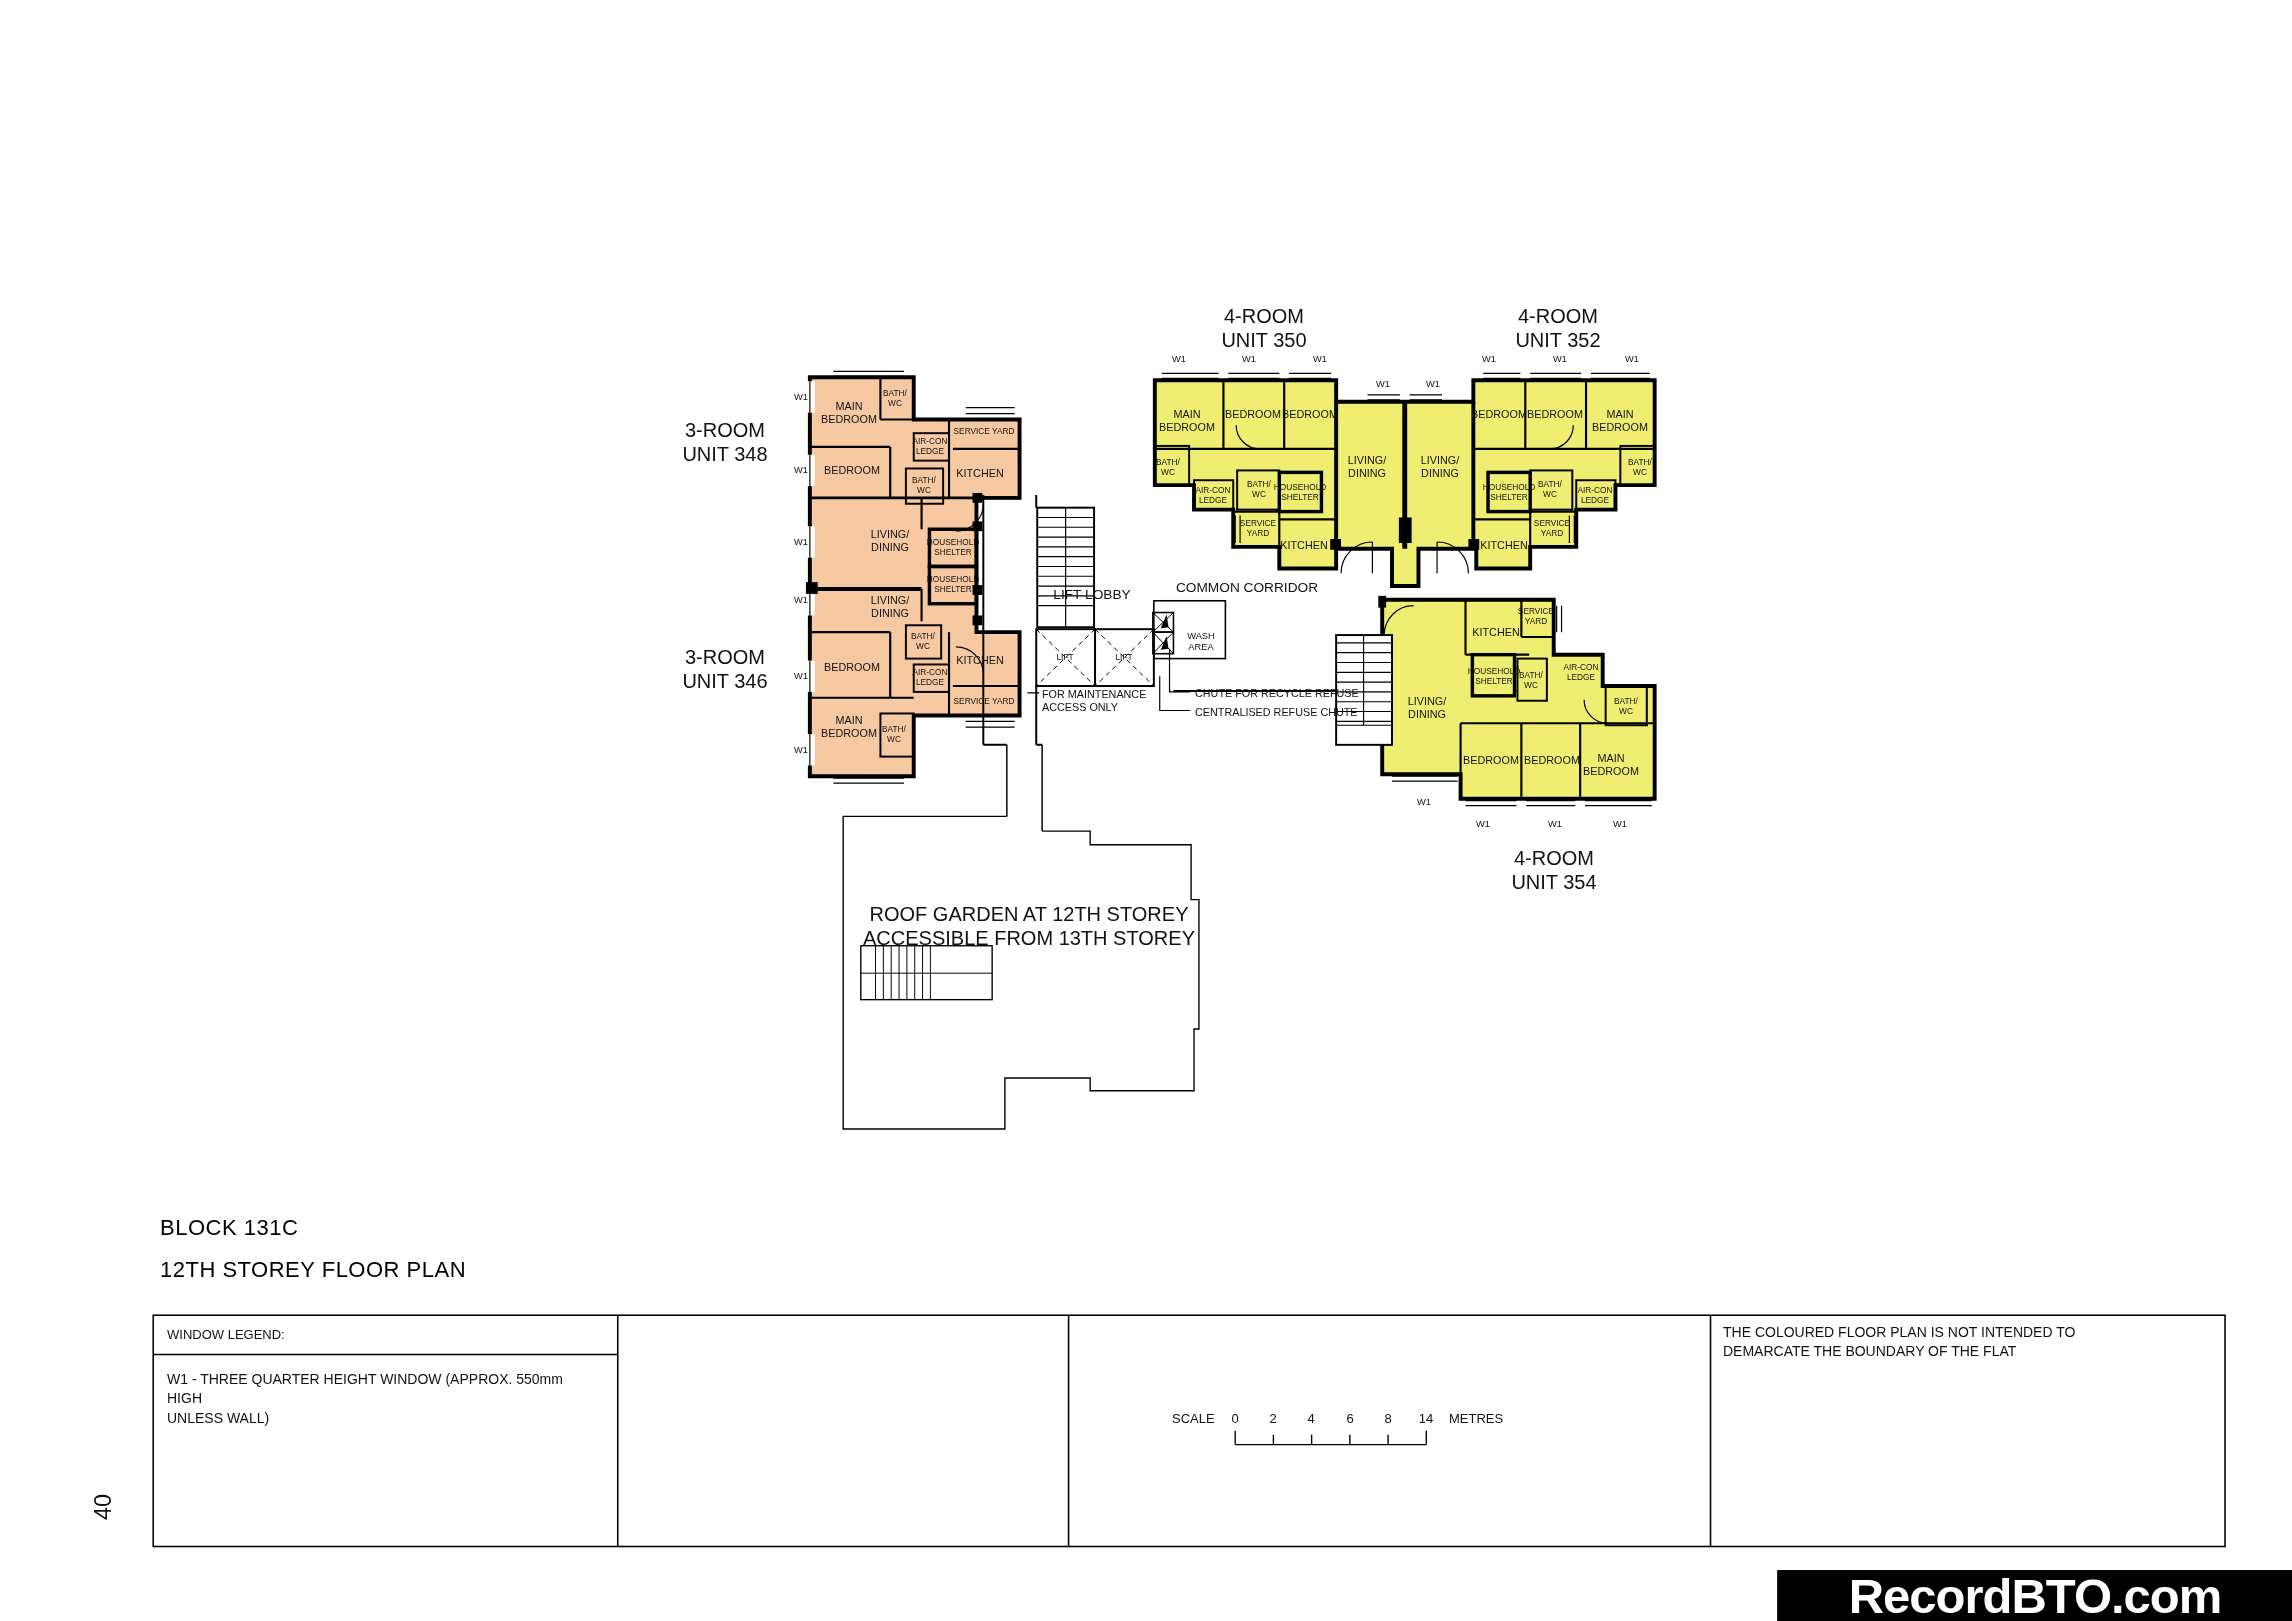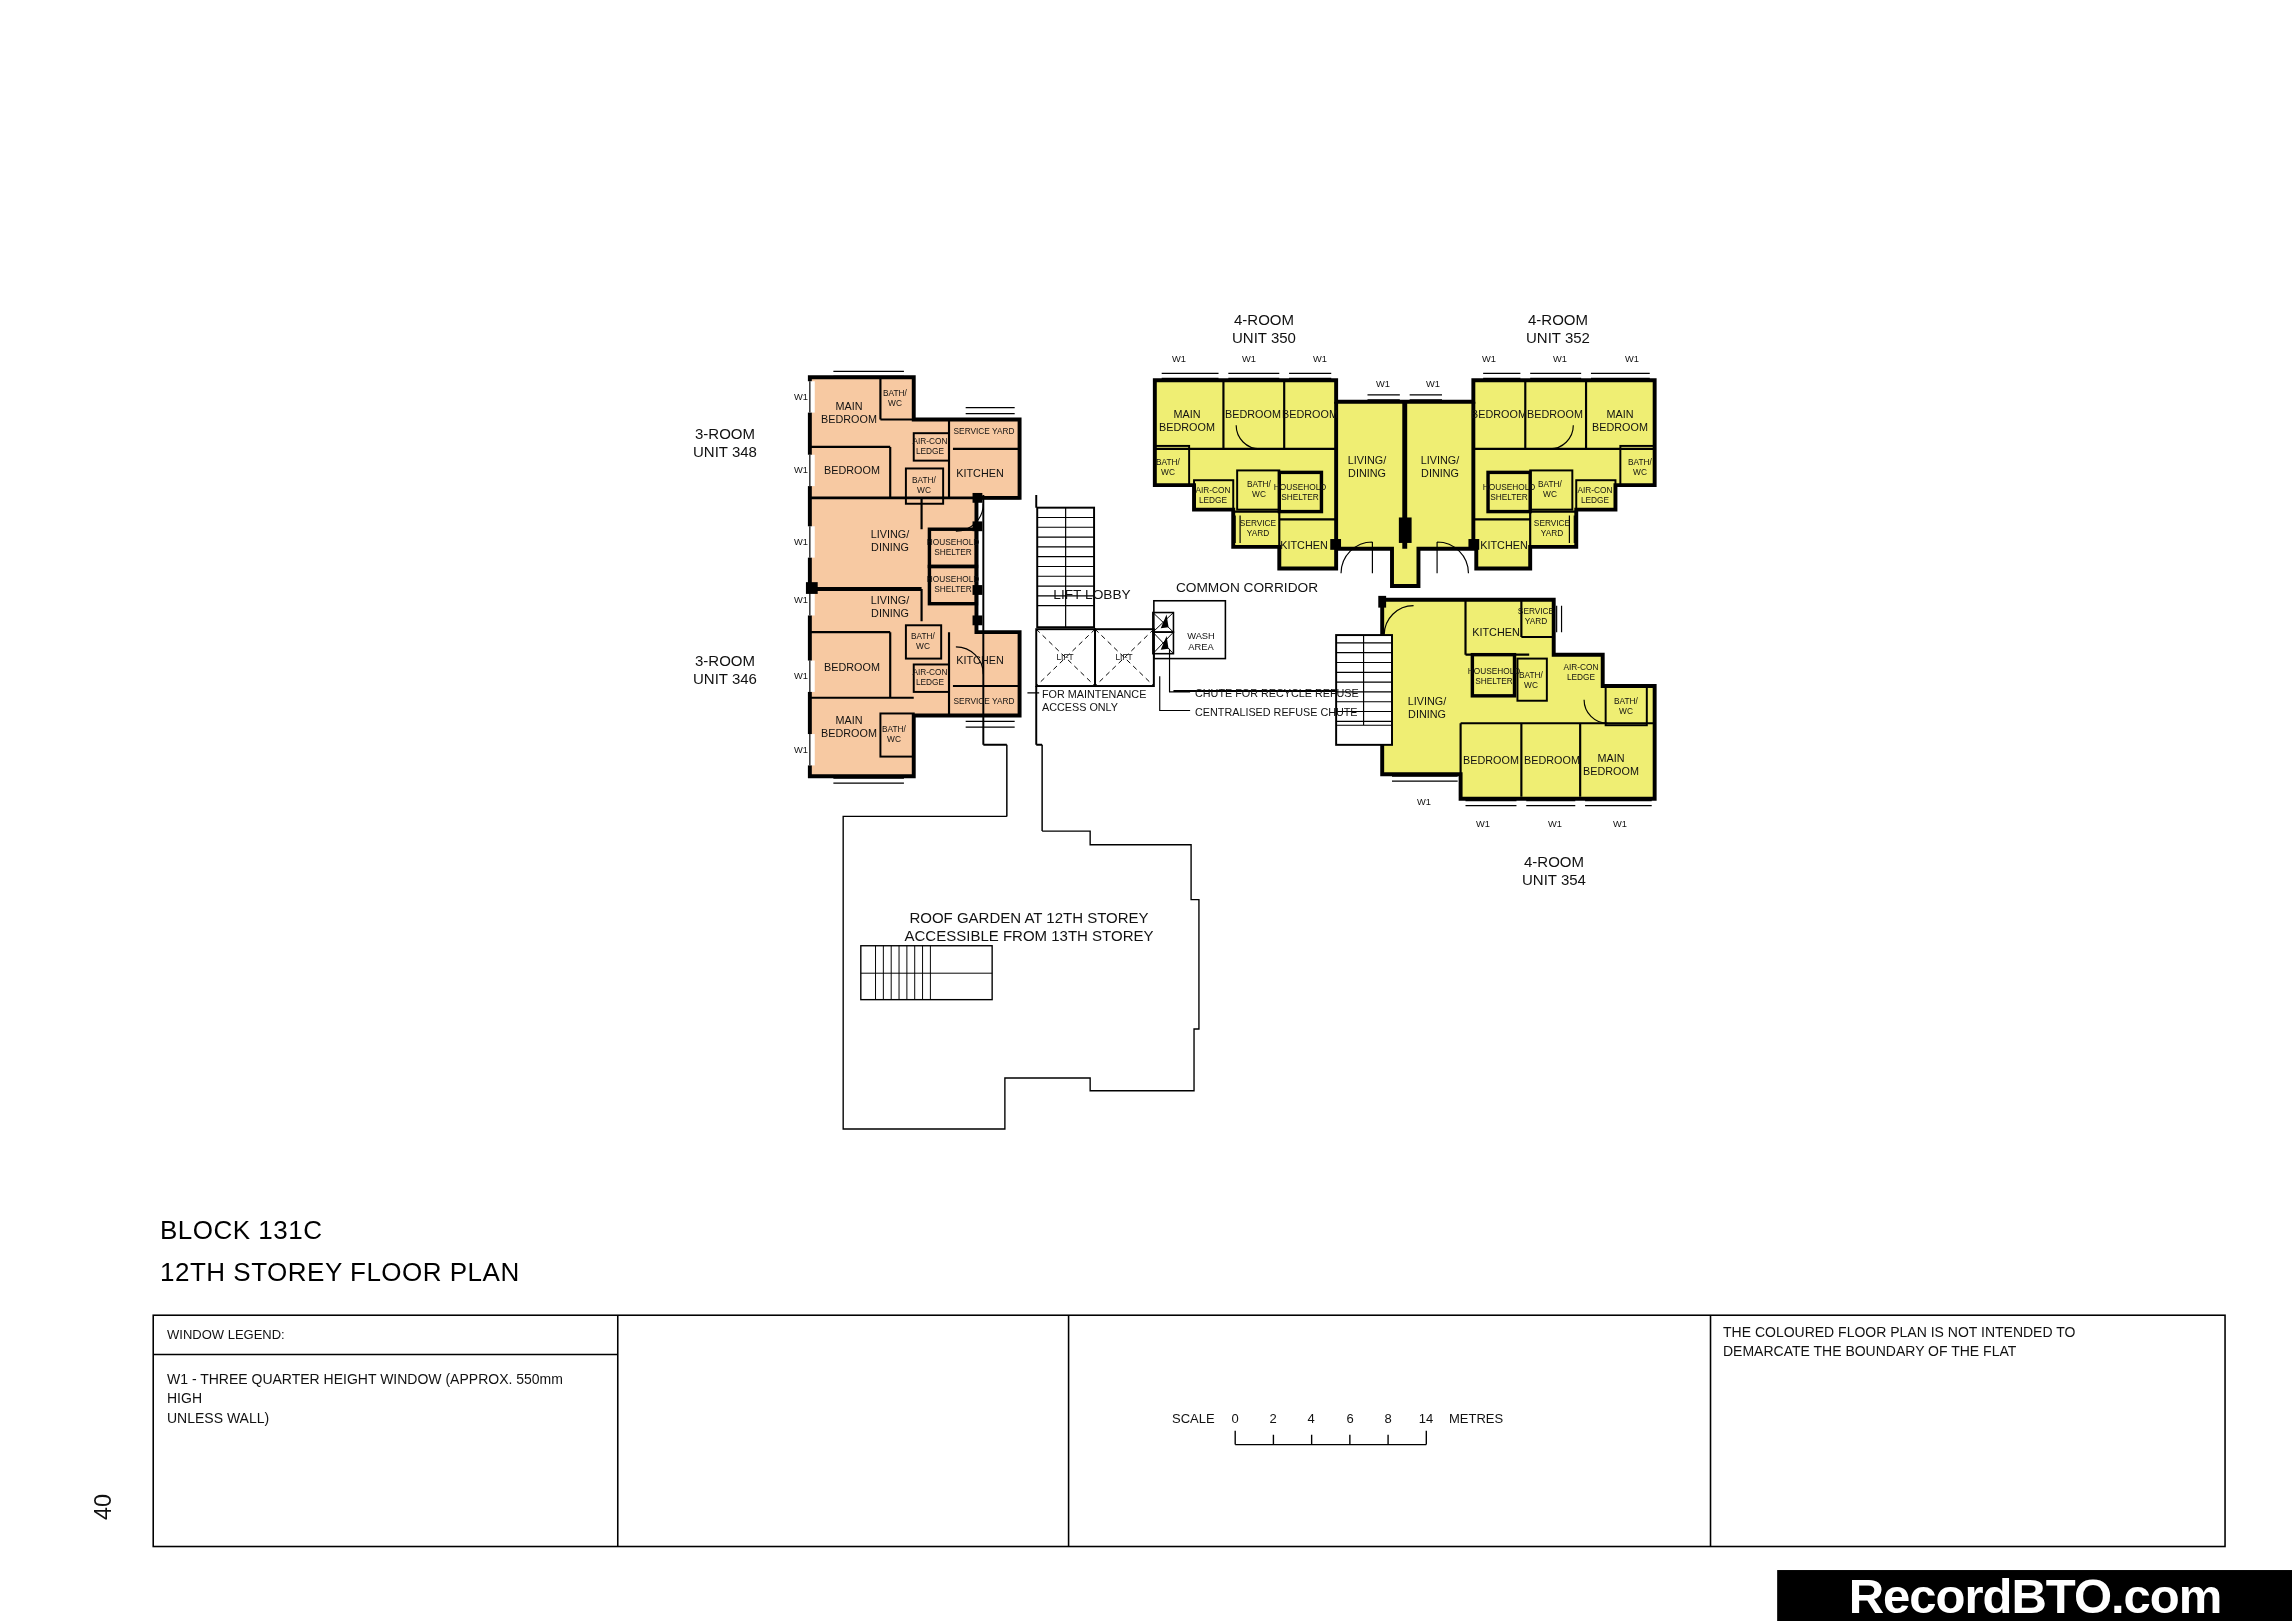--- a/index.html
+++ b/index.html
@@ -7,22 +7,22 @@
         font-family:"Liberation Sans",sans-serif;}
   svg{position:absolute;left:0;top:0;}
   .L{position:absolute;color:#111;white-space:pre-line;line-height:1.18;font-family:"Liberation Sans",sans-serif;}
   .c{transform:translate(-50%,-50%);text-align:center;}
   .la{transform:translate(0,-50%);}
   .s8{font-size:8.3px;}
   .s9{font-size:9.3px;}
   .s10{font-size:10.8px;}
   .s12{font-size:13px;}
   .s13{font-size:13.7px;}
-  .s15{font-size:15px;}
-  .title{font-size:26px;letter-spacing:0.5px;color:#000;}
+  .s15{font-size:20px;}
+  .title{font-size:22px;letter-spacing:0.5px;color:#000;}
   .hdr{font-size:13px;}
   .cell{font-size:14px;line-height:1.38;}
   .wm{font-size:49px;font-weight:bold;color:#fff;letter-spacing:-1px;}
   .pagenum{font-size:23.5px;transform:translate(-50%,-50%) rotate(-90deg);}
 </style>
 </head>
 <body>
 
 <div id="page">
 

